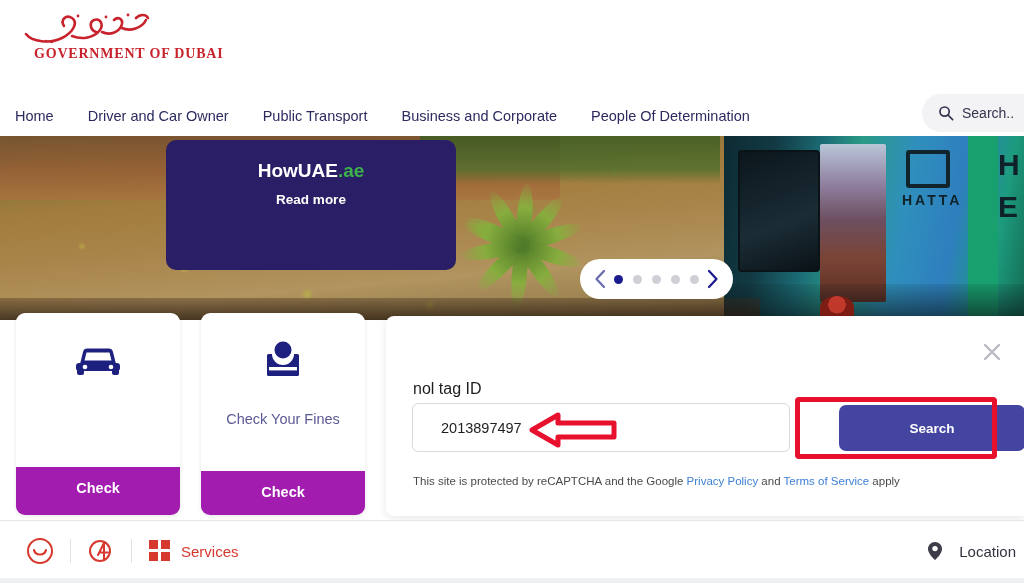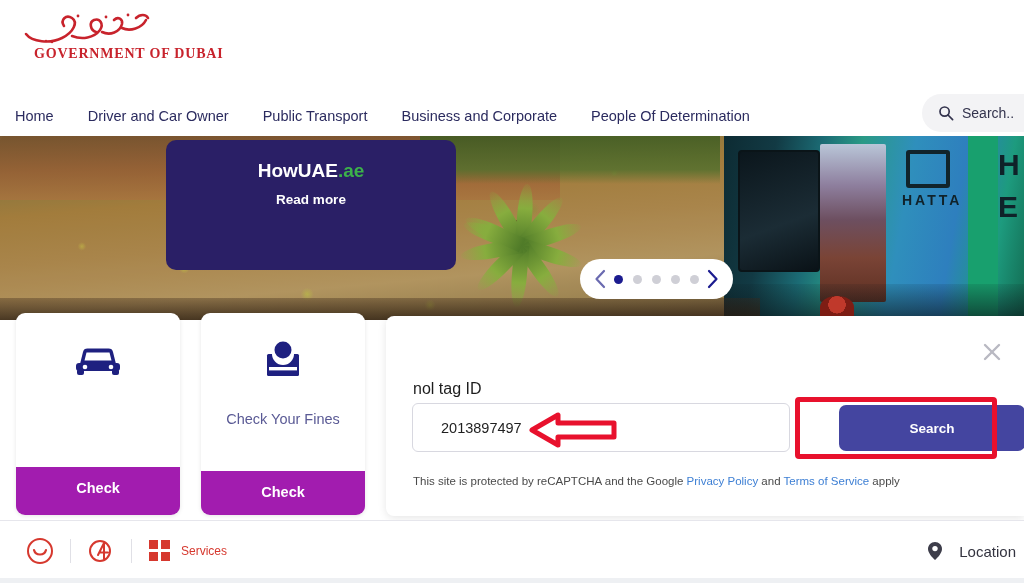--- a/index.html
+++ b/index.html
@@ -476,21 +476,21 @@
     align-items: center;
     height: 36px;
   }
   .bi { cursor: pointer; display: flex; align-items: center; }
   .vdiv {
     width: 1px; height: 24px;
     background: #e0e0e6;
     margin: 0 16px;
   }
   .services-label {
-    font-size: 12px;
+    font-size: 15px;
     color: #d6382e;
     margin-left: 9px;
   }
   .bottom-right {
     position: absolute;
     right: 8px; top: 20px;
     display: flex;
     align-items: center;
     cursor: pointer;
   }

